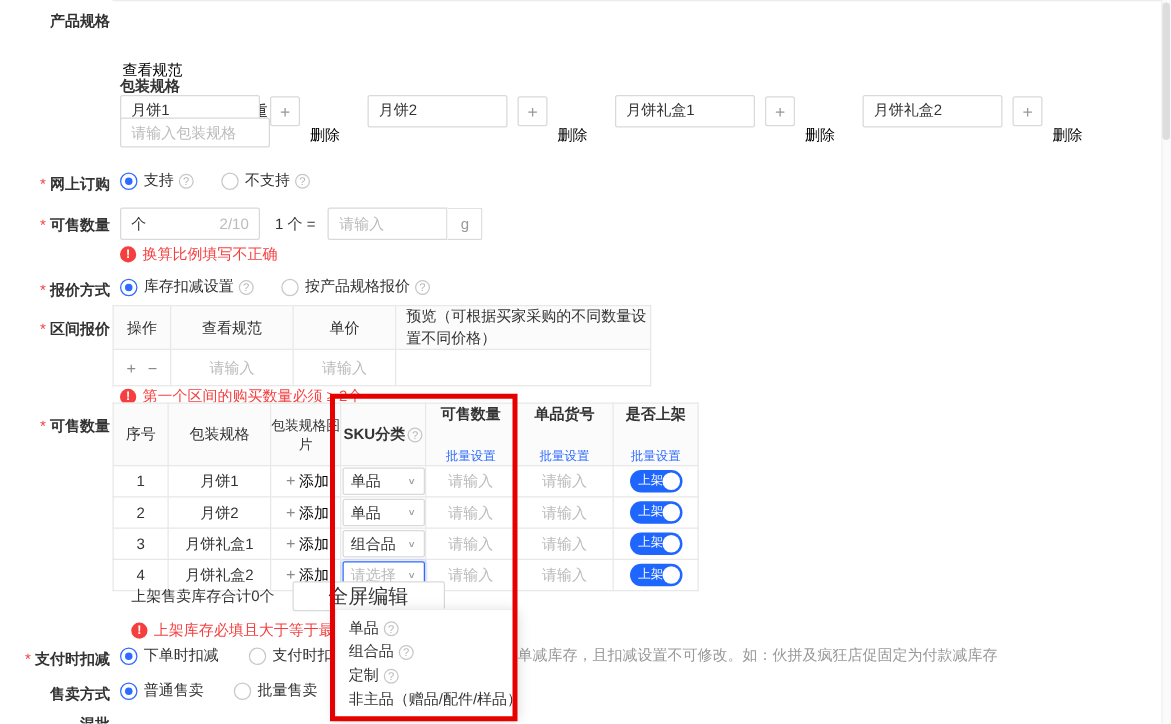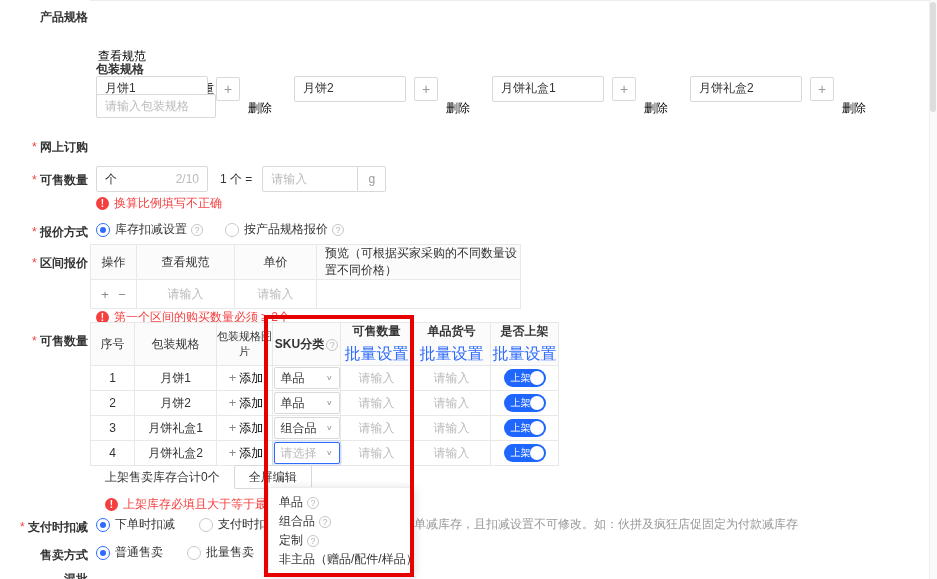--- a/index.html
+++ b/index.html
@@ -39,40 +39,40 @@
 
   .err { position:absolute; display:flex; align-items:center; color:#f53f3f; font-size:12px; }
   .erric { width:13px; height:13px; border-radius:50%; background:#f53f3f; color:#fff; font-size:10px;
            font-weight:700; display:inline-flex; align-items:center; justify-content:center; margin-right:5px; flex:none; }
   .erric::before { content:"!"; }
 
   table.tbl { border-collapse:collapse; background:#fff; }
   .tbl th, .tbl td { border:1px solid #e8e8e8; font-weight:400; text-align:center; font-size:12px; padding:0; }
   .tbl thead th { background:#fbfbfb; color:#333; }
   .hline1 { font-weight:700; }
-  .batch { color:#2e6bff; font-size:16px; margin-top:4px; cursor:pointer; }
+  .batch { color:#2e6bff; font-size:10px; margin-top:18px; cursor:pointer; }
 
   .minibtn { color:#8a8a8a; cursor:pointer; display:inline-block; padding:0 3px; font-size:13px; }
 
   .sel { height:22px; border:1px solid #d9d9d9; border-radius:2px; background:#fff; width:66px;
          display:inline-flex; align-items:center; justify-content:space-between; padding:0 6px; cursor:pointer; }
   .sel .car { color:#999; font-size:9px; transform:scaleY(.75); }
   .sel .car::before { content:"∨"; }
   .sel.focus { border-color:#2e6bff; box-shadow:0 0 0 2px rgba(46,107,255,.12); }
   .ph { color:#bbb; }
 
   .cell-ipt { border:none; outline:none; width:56px; text-align:center; font-size:12px; background:transparent;
               font-family:"Liberation Sans","DejaVu Sans",sans-serif; }
 
   .tgl { width:42px; height:18px; border-radius:9px; background:#1f66ff; position:relative; color:#fff;
          font-size:10px; line-height:18px; text-align:left; padding-left:7px; display:inline-block; cursor:pointer; }
   .tgl::after { content:""; position:absolute; right:2px; top:2px; width:14px; height:14px; border-radius:50%; background:#fff; }
 
-  .btn { height:24px; padding:0 14px; border:1px solid #d9d9d9; border-radius:2px; background:#fff;
-         font-size:12px; color:#333; cursor:pointer; font-family:"Liberation Sans","DejaVu Sans",sans-serif; }
+  .btn { height:24px; padding:0 28px; border:1px solid #d9d9d9; border-radius:2px; background:#fff;
+         font-size:16px; color:#333; cursor:pointer; font-family:"Liberation Sans","DejaVu Sans",sans-serif; }
 
   .ddp { position:absolute; left:268px; top:487px; width:146px; background:#fff; border:1px solid #ededed;
          box-shadow:0 2px 10px rgba(0,0,0,.15); z-index:10; padding:5px 0; }
   .ddi { height:19px; display:flex; align-items:center; padding:0 10px; white-space:nowrap; overflow:hidden;
          cursor:pointer; color:#333; }
   .ddi .qic { margin-left:4px; }
 
   .redbox { position:absolute; left:264px; top:315px; width:150px; height:262px; border:4px solid #e60000;
             z-index:20; pointer-events:none; }
 
@@ -124,20 +124,28 @@
       <input class="ipt" style="width: 112px;" value="月饼礼盒2">
       <span class="plusbtn" style="margin-left:8px"></span>
       <a class="lnk" style="margin-left:8px">删除</a>
     </span>
   </div>
   <div class="crow" style="left:96px; top:94px">
     <input class="ipt" style="width: 120px; height: 24px;" placeholder="请输入包装规格">
   </div>
 
   <div class="flabel req" style="top:139px">网上订购</div>
+  <div class="crow" style="left:96px; top:136px">
+    <span class="radio on"></span>
+    <span class="rlabel">支持</span>
+    <span class="qic"></span>
+    <span class="radio" style="margin-left:22px"></span>
+    <span class="rlabel">不支持</span>
+    <span class="qic"></span>
+  </div>
 
   <div class="flabel req" style="top:172px">可售数量</div>
   <div class="crow" style="left:96px; top:166px">
     <span class="unitbox">
       <span>个</span>
       <span class="ph">2/10</span>
     </span>
     <span style="margin-left:12px">1 个 =</span>
     <input class="ipt" style="width: 96px; margin-left: 10px; border-radius: 2px 0px 0px 2px;" placeholder="请输入">
     <span class="gbox">g</span>

